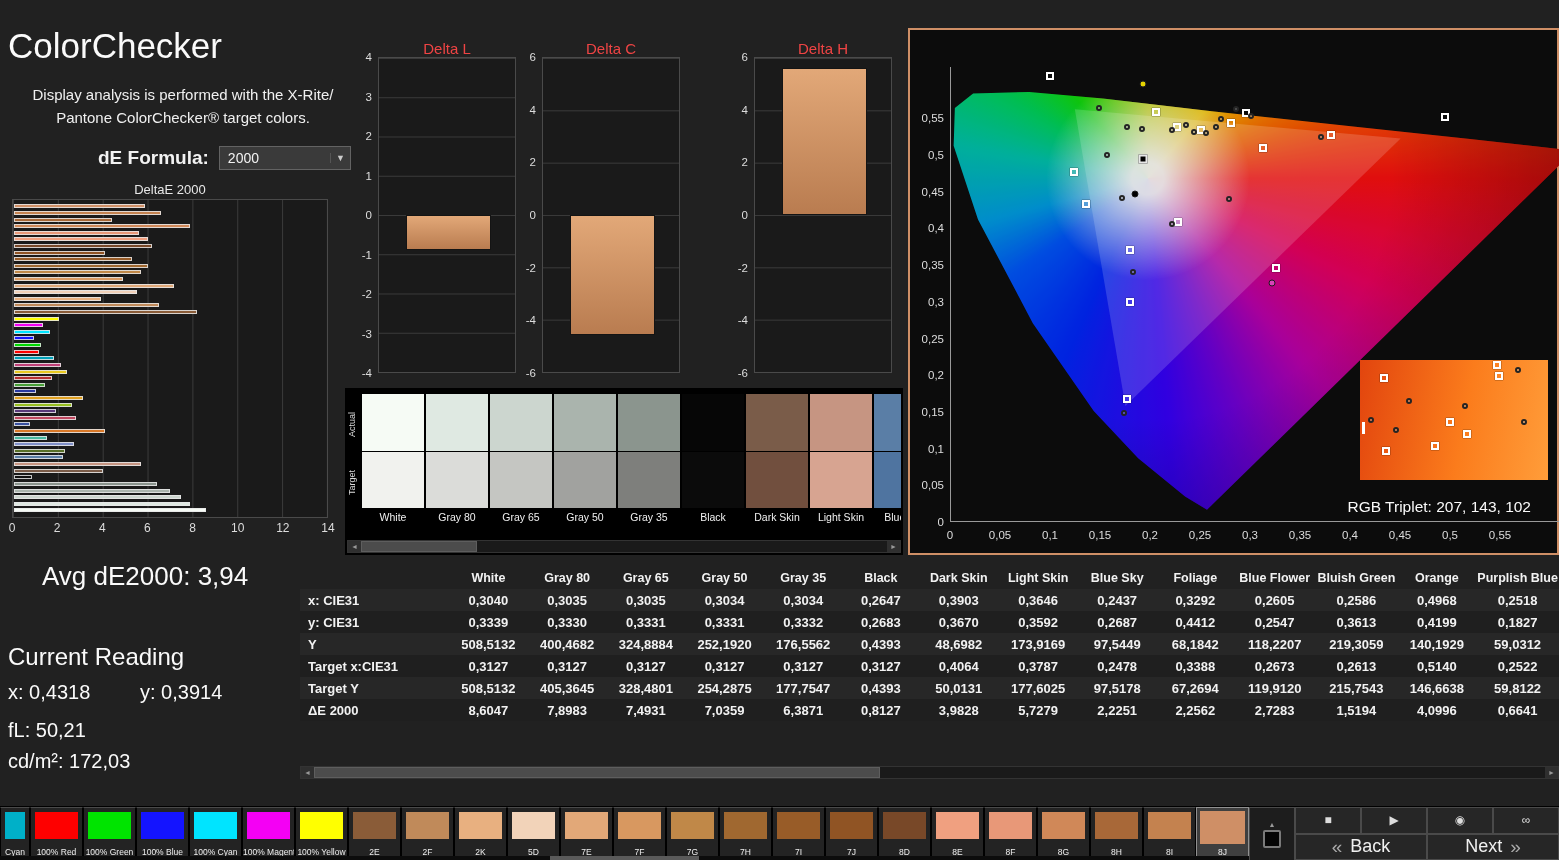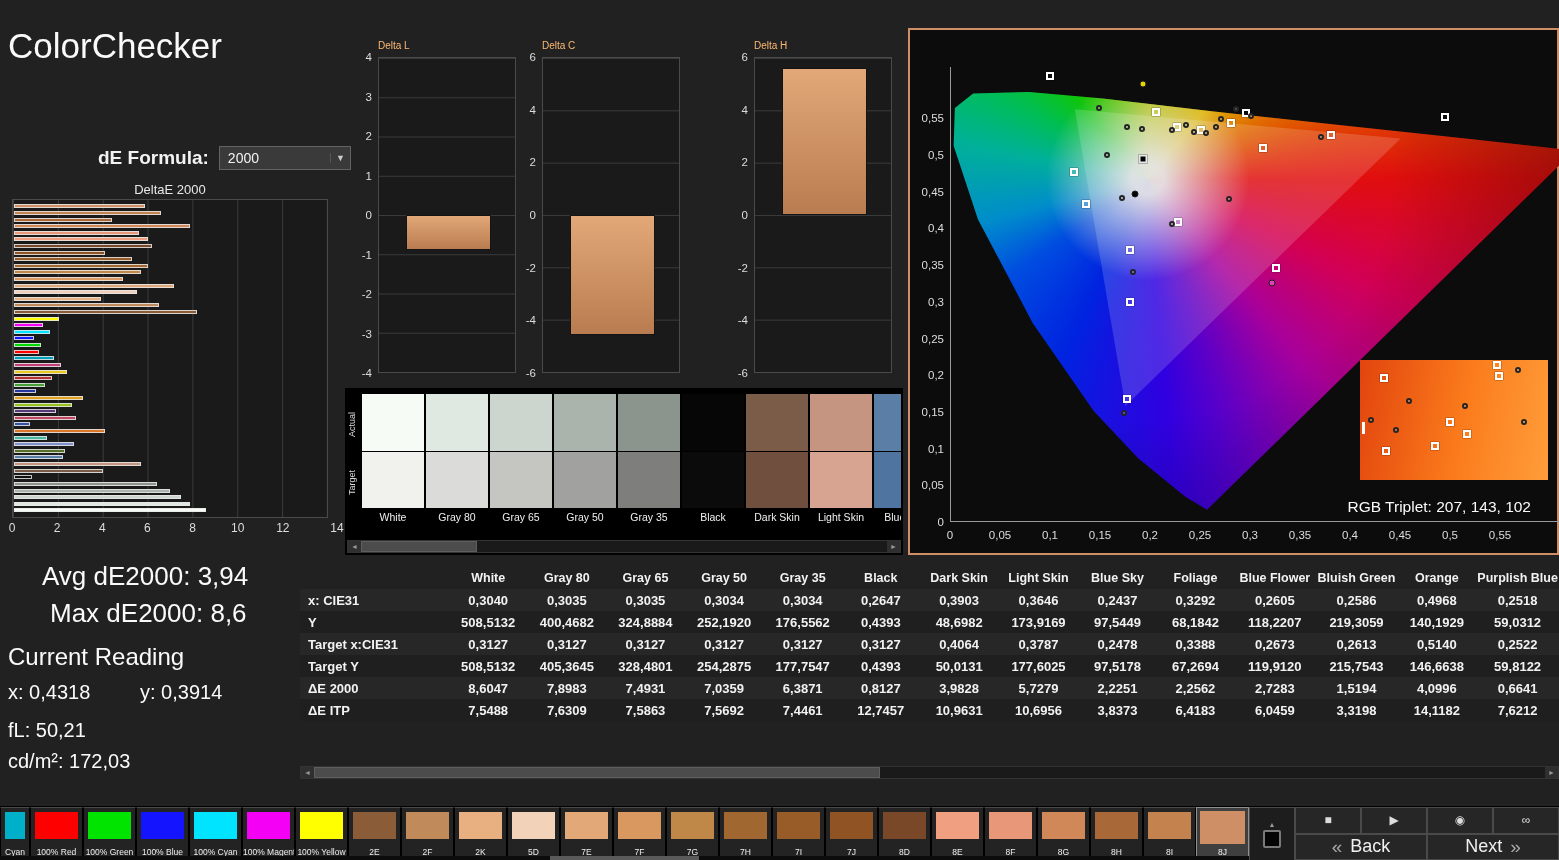--- a/index.html
+++ b/index.html
@@ -21,21 +21,21 @@
 #de-chart{position:absolute;left:12px;top:199px;width:316px;height:319px;border:1px solid #4a4a4a;background-color:#1a1a1a;
   background-image:linear-gradient(to right,#3a3a3a 1px,transparent 1px);background-size:calc(100%/7) 100%}
 #de-bars{position:absolute;inset:1px;display:flex;flex-direction:column;justify-content:space-between;padding:2px 0}
 .de-row{flex:1 1 0;display:flex;align-items:center;min-height:0}
 .de-bar{height:4px;border:1px solid rgba(230,230,230,.85)}
 #de-xaxis{position:absolute;left:12px;top:521px;width:316px;height:14px;font-size:12px;color:#ddd}
 #de-xaxis .x-tick{position:absolute;transform:translateX(-50%)}
 
 
 .delta-chart{position:absolute;top:40px;width:166px}
-.delta-title{margin-left:28px;font-size:10px;color:#fdba74;height:17px}
+.delta-title{margin-left:28px;text-align:center;font-size:15px;color:#ef4444;height:17px}
 .delta-body{display:flex}
 .delta-ylabels{width:28px;position:relative;font-size:11.5px;color:#ddd}
 .delta-ylabels .y-tick{position:absolute;right:6px;transform:translateY(-50%)}
 .delta-plot{position:relative;width:138px;height:316px;border:1px solid #4a4a4a;background-color:#1a1a1a;
   background-image:linear-gradient(to bottom,#3a3a3a 1px,transparent 1px)}
 .delta-bar{position:absolute;left:20%;width:62%;background:linear-gradient(to bottom,#e2a878,#b97c50);border:1px solid #141414}
 
 
 #swatch-strip{position:absolute;left:345px;top:388px;width:558px;height:167px;background:#000}
 .vlab{position:absolute;left:2px;width:13px;font-size:9px;color:#ddd;writing-mode:vertical-rl;transform:rotate(180deg);text-align:center}
@@ -118,20 +118,24 @@
 .chev{color:#aaa;font-size:19px}
 #toolbar-scroll{position:absolute;left:0;bottom:0;width:1249px;height:4px;background:#0c0c0c}
 .tsc-thumb{position:absolute;left:44%;width:12%;top:0;bottom:0;background:#5a5a5a}
 </style>
 </head>
 <body>
 
 <div id="root">
 
   <div id="title">ColorChecker</div>
+  <div id="desc">
+    <div>Display analysis is performed with the X-Rite/</div>
+    <div>Pantone ColorChecker® target colors.</div>
+  </div>
   <div id="formula-row">
     <span id="formula-label">dE Formula:</span>
     <div id="formula-select">
       <span class="val">2000</span>
       <span class="dd-arrow">▼</span>
     </div>
   </div>
 
   <div id="de-title">DeltaE 2000</div>
   <div id="de-chart">
@@ -280,21 +284,21 @@
       </div>
   </div>
   <div id="de-xaxis">
       <span class="x-tick" style="left: 0%;">0</span>
       <span class="x-tick" style="left: 14.2857%;">2</span>
       <span class="x-tick" style="left: 28.5714%;">4</span>
       <span class="x-tick" style="left: 42.8571%;">6</span>
       <span class="x-tick" style="left: 57.1429%;">8</span>
       <span class="x-tick" style="left: 71.4286%;">10</span>
       <span class="x-tick" style="left: 85.7143%;">12</span>
-      <span class="x-tick" style="left: 100%; margin-left: 9px;">14</span>
+      <span class="x-tick" style="left: 100%;">14</span>
     </div>
 
   <div class="delta-chart" style="left:350px">
     <div class="delta-title">Delta L</div>
     <div class="delta-body">
       <div class="delta-ylabels">
           <span class="y-tick" style="top: 0%;">4</span>
           <span class="y-tick" style="top: 12.5%;">3</span>
           <span class="y-tick" style="top: 25%;">2</span>
           <span class="y-tick" style="top: 37.5%;">1</span>
@@ -492,21 +496,20 @@
           <div class="m-ci" style="left: 19%; top: 58%;"></div>
           <div class="m-ci" style="left: 56%; top: 38%;"></div>
           <div class="m-ci" style="left: 87%; top: 52%;"></div>
           <div class="m-ci" style="left: 6%; top: 50%;"></div>
         </div>
     </div>
     <div id="cie-rgb">RGB Triplet: 207, 143, 102</div>
   </div>
 
   <div class="stat" id="stat-avg">Avg dE2000: 3,94</div>
-  <div class="stat" id="stat-max">Max dE2000: 8,6</div>
   <div class="stat" id="stat-cur">Current Reading</div>
   <div class="stat" id="stat-x">x: 0,4318</div>
   <div class="stat" id="stat-y">y: 0,3914</div>
   <div class="stat" id="stat-fl">fL: 50,21</div>
   <div class="stat" id="stat-cd">cd/m²: 172,03</div>
 
   <div id="data-table">
     <table>
       <colgroup>
           <col style="width: 158px;">
@@ -554,20 +557,37 @@
             <td>0,3034</td>
             <td>0,2647</td>
             <td>0,3903</td>
             <td>0,3646</td>
             <td>0,2437</td>
             <td>0,3292</td>
             <td>0,2605</td>
             <td>0,2586</td>
             <td>0,4968</td>
             <td>0,2518</td>
+          </tr>
+          <tr>
+            <td class="lab">y: CIE31</td>
+            <td>0,3339</td>
+            <td>0,3330</td>
+            <td>0,3331</td>
+            <td>0,3331</td>
+            <td>0,3332</td>
+            <td>0,2683</td>
+            <td>0,3670</td>
+            <td>0,3592</td>
+            <td>0,2687</td>
+            <td>0,4412</td>
+            <td>0,2547</td>
+            <td>0,3613</td>
+            <td>0,4199</td>
+            <td>0,1827</td>
           </tr>
           <tr>
             <td class="lab">Y</td>
             <td>508,5132</td>
             <td>400,4682</td>
             <td>324,8884</td>
             <td>252,1920</td>
             <td>176,5562</td>
             <td>0,4393</td>
             <td>48,6982</td>
@@ -623,37 +643,20 @@
             <td>0,8127</td>
             <td>3,9828</td>
             <td>5,7279</td>
             <td>2,2251</td>
             <td>2,2562</td>
             <td>2,7283</td>
             <td>1,5194</td>
             <td>4,0996</td>
             <td>0,6641</td>
           </tr>
-          <tr>
-            <td class="lab">ΔE ITP</td>
-            <td>7,5488</td>
-            <td>7,6309</td>
-            <td>7,5863</td>
-            <td>7,5692</td>
-            <td>7,4461</td>
-            <td>12,7457</td>
-            <td>10,9631</td>
-            <td>10,6956</td>
-            <td>3,8373</td>
-            <td>6,4183</td>
-            <td>6,0459</td>
-            <td>3,3198</td>
-            <td>14,1182</td>
-            <td>7,6212</td>
-          </tr>
         </tbody>
     </table>
   </div>
   <div class="hscroll" id="table-scroll">
     <div class="hs-btn">◄</div>
     <div class="hs-track">
         <div class="hs-thumb" style="left:0;width:46%"></div>
       </div>
     <div class="hs-btn">►</div>
   </div>

